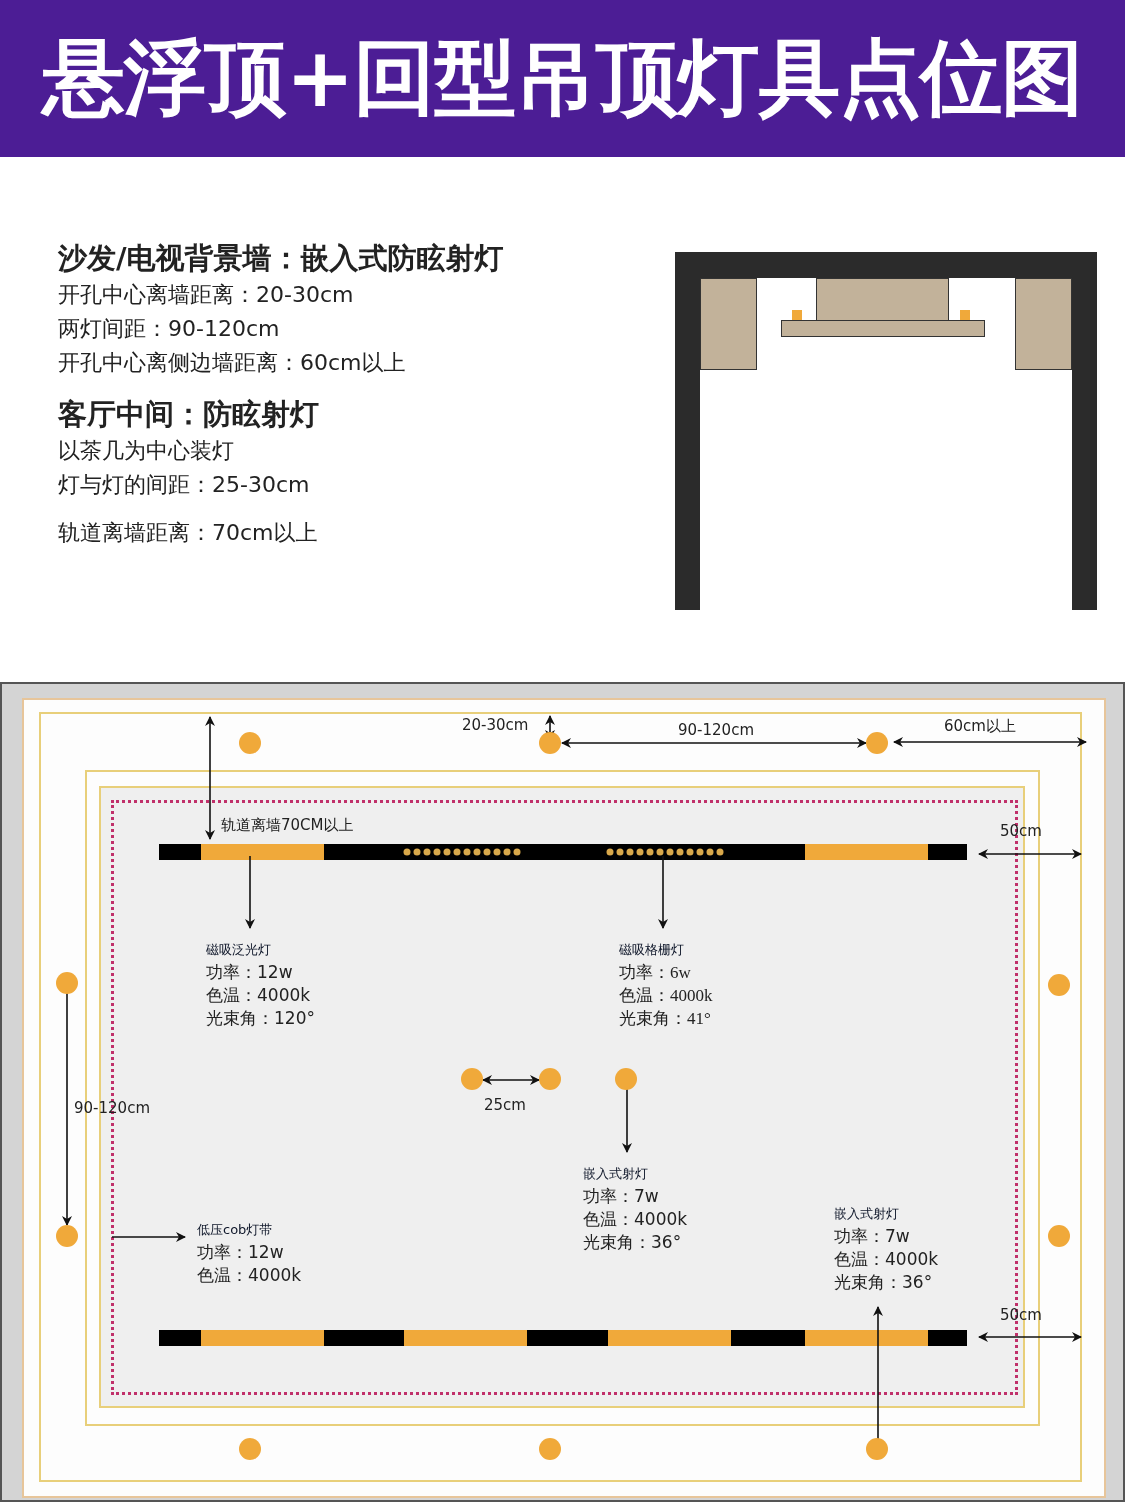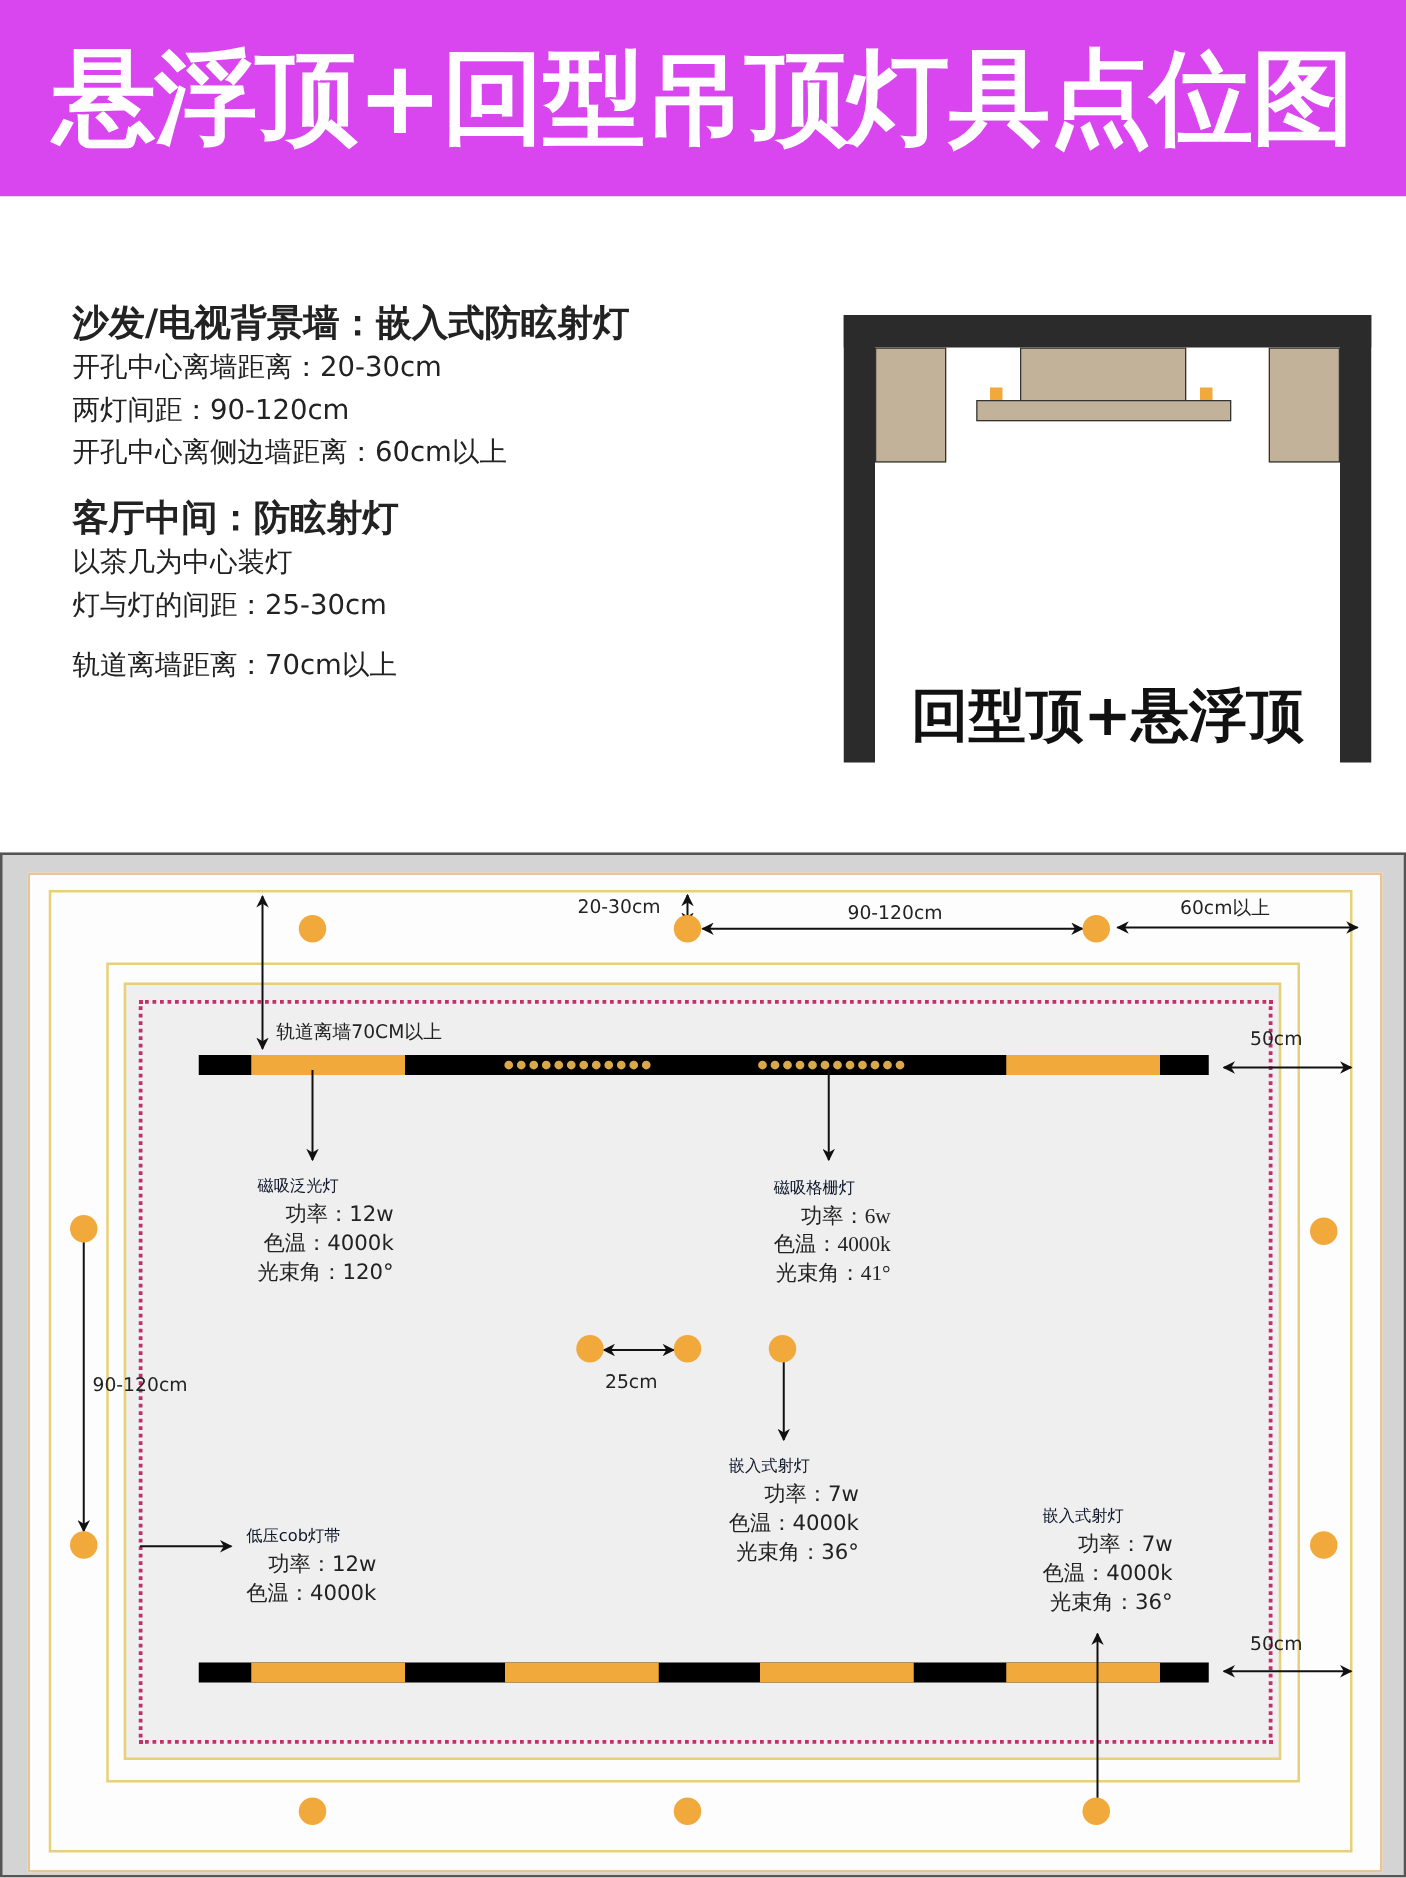--- a/index.html
+++ b/index.html
@@ -1,19 +1,19 @@
 <!DOCTYPE html>
 <html><head>
 <meta charset="utf-8">
 <style>
   * { margin:0; padding:0; box-sizing:border-box; }
   html, body { width:1125px; height:1502px; background:#ffffff; overflow:hidden; }
   body { position:relative; font-family:"DejaVu Sans","Liberation Sans",sans-serif; color:#1a1a1a; }
 
-  .title-bar { position:absolute; left:0; top:0; width:1125px; height:157px; background:#d946ef; display:flex; align-items:center; justify-content:center; }
+  .title-bar { position:absolute; left:0; top:0; width:1125px; height:157px; background:#4c1d95; display:flex; align-items:center; justify-content:center; }
   .title-bar h1 { color:#fff; font-size:82px; font-weight:bold; letter-spacing:-1px; white-space:nowrap; }
 
   .spec { position:absolute; left:58px; top:238px; width:600px; }
   .spec .group { margin-bottom:14px; }
   .spec .heading { font-size:29px; font-weight:bold; color:#222; line-height:40px; white-space:nowrap; }
   .spec .line { font-size:22px; color:#222; line-height:34px; white-space:nowrap; }
 
   .section-diagram { position:absolute; left:675px; top:252px; width:422px; height:358px; }
   .wall-top { position:absolute; left:0; top:0; width:422px; height:26px; background:#2b2b2b; }
   .wall-left { position:absolute; left:0; top:0; width:25px; height:358px; background:#2b2b2b; }
@@ -21,21 +21,21 @@
   .box { position:absolute; background:#c2b29a; border:1px solid #333; }
   .led-sq { position:absolute; width:10px; height:10px; background:#f0a93a; }
   .section-caption { position:absolute; left:0; width:422px; top:290px; text-align:center; font-size:46px; font-weight:bold; color:#111; white-space:nowrap; }
 
   .plan { position:absolute; left:0; top:682px; width:1125px; height:820px; background:#d4d4d4; border:2px solid #555; }
   .rect { position:absolute; }
   .abs { position:absolute; }
   .dot { position:absolute; width:22px; height:22px; border-radius:50%; background:#f0a93a; }
   .lbl { position:absolute; font-size:15px; color:#222; white-space:nowrap; }
   .item-title { font-size:13px; color:#0f172a; line-height:23px; white-space:nowrap; }
-  .item-line { font-size:17px; color:#222; line-height:23px; white-space:nowrap;text-align:right; }
+  .item-line { font-size:17px; color:#222; line-height:23px; white-space:nowrap; }
   svg.overlay { position:absolute; left:0; top:0; }
 </style>
 </head>
 <body>
 
 <div class="title-bar">
   <h1>悬浮顶+回型吊顶灯具点位图</h1>
 </div>
 
 <div class="spec">
@@ -58,21 +58,20 @@
 <div class="section-diagram">
   <div class="wall-top"></div>
   <div class="wall-left"></div>
   <div class="wall-right"></div>
   <div class="box" style="left:25px; top:26px; width:57px; height:92px;"></div>
   <div class="box" style="right:25px; top:26px; width:57px; height:92px;"></div>
   <div class="box" style="left:141px; top:26px; width:133px; height:43px;"></div>
   <div class="box" style="left:106px; top:68px; width:204px; height:17px;"></div>
   <div class="led-sq" style="left:117px; top:58px;"></div>
   <div class="led-sq" style="left:285px; top:58px;"></div>
-  <div class="section-caption">回型顶+悬浮顶</div>
 </div>
 
 <div class="plan">
 
   <div class="rect" style="left:20px; top:14px; width:1084px; height:800px; background:#fdfdfd; border:2px solid #e7c59a;"></div>
   <div class="rect" style="left:37px; top:28px; width:1043px; height:770px; border:2px solid #e8cf7a;"></div>
   <div class="rect" style="left:83px; top:86px; width:955px; height:656px; border:2px solid #e8cf7a;"></div>
   <div class="rect" style="left:97px; top:102px; width:926px; height:622px; border:2px solid #e8cf7a; background:#efefef;"></div>
   <div class="rect" style="left:109px; top:116px; width:907px; height:595px; border:3px dotted #c0306a;"></div>
 

